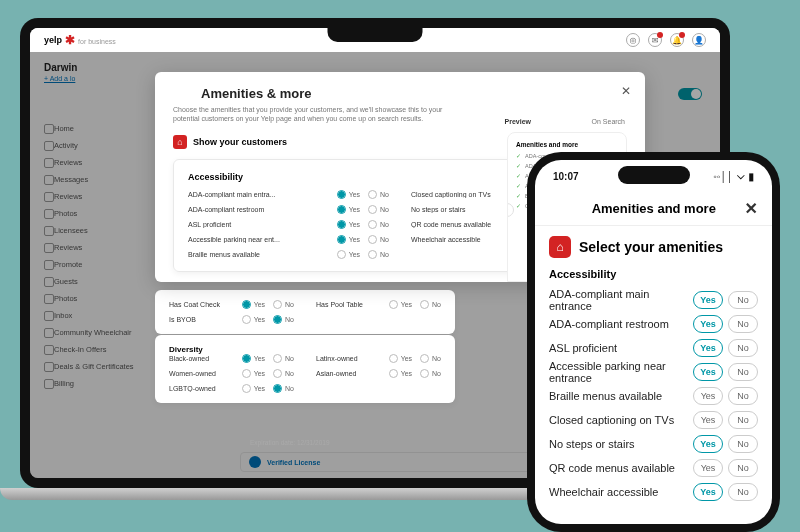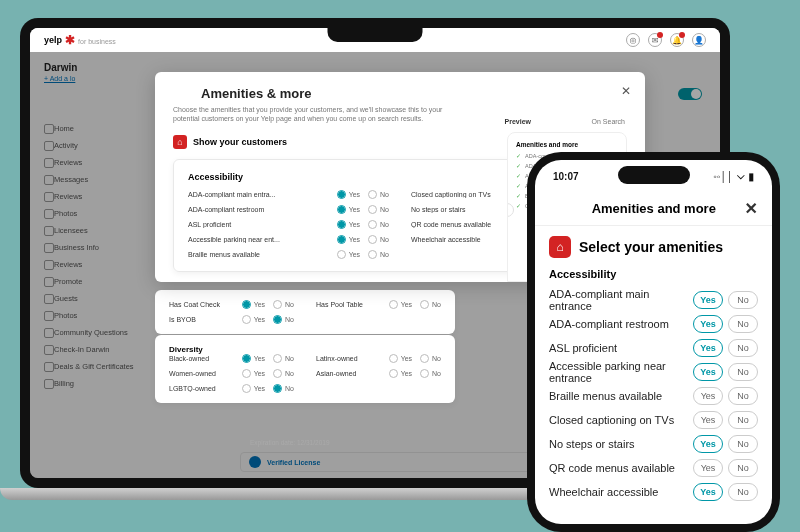--- a/index.html
+++ b/index.html
@@ -131,45 +131,45 @@
           <div class="srow">
             <span class="si"></span>
             <span>Photos</span>
           </div>
           <div class="srow">
             <span class="si"></span>
             <span>Licensees</span>
           </div>
           <div class="srow">
             <span class="si"></span>
-            <span>Business Info</span>
-          </div>
-          <div class="srow">
-            <span class="si"></span>
             <span>Reviews</span>
           </div>
           <div class="srow">
             <span class="si"></span>
             <span>Promote</span>
           </div>
           <div class="srow">
             <span class="si"></span>
             <span>Guests</span>
           </div>
           <div class="srow">
             <span class="si"></span>
             <span>Photos</span>
           </div>
           <div class="srow">
             <span class="si"></span>
-            <span>Community Questions</span>
-          </div>
-          <div class="srow">
-            <span class="si"></span>
-            <span>Check-In Darwin</span>
+            <span>Inbox</span>
+          </div>
+          <div class="srow">
+            <span class="si"></span>
+            <span>Community Wheelchair</span>
+          </div>
+          <div class="srow">
+            <span class="si"></span>
+            <span>Check-In Offers</span>
           </div>
           <div class="srow">
             <span class="si"></span>
             <span>Deals &amp; Gift Certificates</span>
           </div>
           <div class="srow">
             <span class="si"></span>
             <span>Billing</span>
           </div>
         </div>

